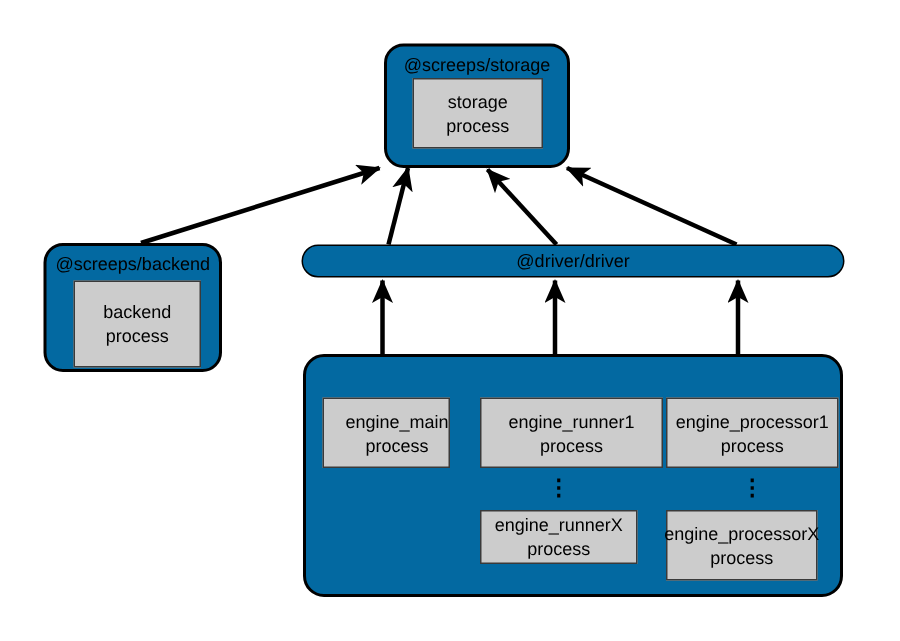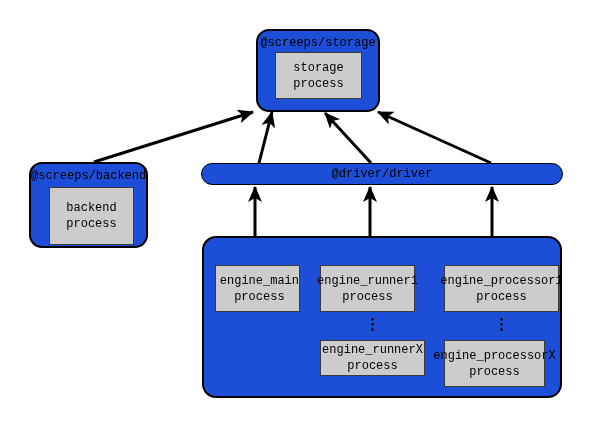--- a/index.html
+++ b/index.html
@@ -17,25 +17,24 @@
     overflow: hidden;
   }
   svg.edges {
     position: absolute;
     left: 0; top: 0;
     width: 600px; height: 427px;
     pointer-events: none;
   }
   .pkg {
     position: absolute;
-    background: #1d4ed8;
+    background: #0369a1;
     border: 2px solid #000;
     border-radius: 13px;
     box-sizing: border-box;
-    font-family: Liberation Mono, monospace;
   }
   .pkg-title {
     text-align: center;
     font-size: 12px;
     line-height: 14px;
     padding-top: 5px;
     white-space: nowrap;
   }
   .proc {
     position: absolute;
@@ -61,21 +60,21 @@
   
   .pkg-driver {
     left: 201px; top: 163px; width: 362px; height: 22px;
     border-radius: 11px;
     border-width: 1.5px;
   }
   .pkg-driver .pkg-title { padding-top: 2px; line-height: 16px; }
   
   .pkg-engine { left: 202px; top: 236px; width: 360px; height: 162px; border-radius: 14px; }
   .proc-engine-main       { left: 11px;  top: 27px;  width: 85px;  height: 47px; justify-content: flex-end; }
-  .proc-engine-runner1    { left: 116px; top: 27px;  width: 95px; height: 47px; }
+  .proc-engine-runner1    { left: 116px; top: 27px;  width: 122px; height: 47px; }
   .proc-engine-processor1 { left: 240px; top: 27px;  width: 115px; height: 47px; }
   .proc-engine-runnerX    { left: 116px; top: 102px; width: 105px; height: 36px; }
   .proc-engine-processorX { left: 240px; top: 102px; width: 101px; height: 47px; }
   .dots {
     position: absolute;
     text-align: center;
     font-size: 15px;
     font-weight: bold;
     line-height: 20px;
     letter-spacing: 0;

